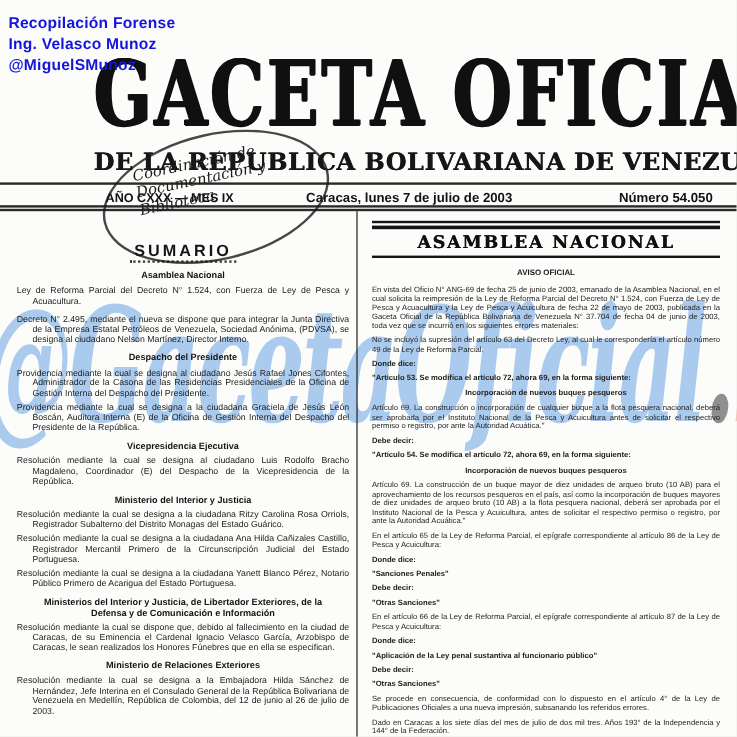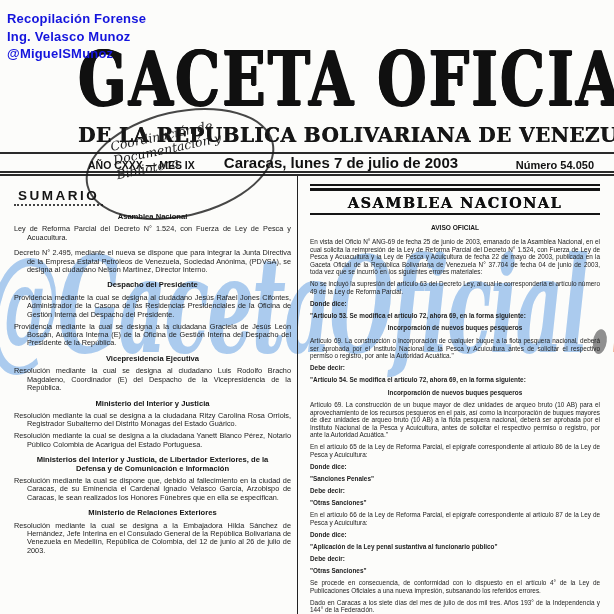--- a/index.html
+++ b/index.html
@@ -29,42 +29,42 @@
     text-shadow:.4px 0 #161616;
   }
   
   .infobar{
     position:relative;z-index:2;margin-top:5px;
     border-top:2px solid #2a2a2a;border-bottom:5px double #2a2a2a;
     display:flex;align-items:flex-end;height:17px;
     font-family:Liberation Sans, sans-serif;font-weight:bold;font-size:10.5px;color:#111;
   }
   .ib-left{flex:1;padding-left:88px;white-space:nowrap;}
-  .ib-center{flex:1.2;text-align:center;white-space:nowrap;font-size:15px;}
+  .ib-center{flex:1.2;text-align:center;white-space:nowrap;font-size:11px;}
   .ib-right{flex:1;text-align:right;padding-right:20px;white-space:nowrap;font-size:11px;}
   
   .stamp{
     position:absolute;left:84px;top:111px;width:188px;height:102px;z-index:3;
     border:2px solid rgba(25,25,25,.8);border-radius:50%;
     transform:rotate(-13deg);
   }
   .stamp-text{
     transform:rotate(1deg);padding:13px 0 0 30px;
     font-family:"DejaVu Serif",serif;font-style:italic;font-size:12.5px;
     line-height:1.15;color:#1d1d1d;
   }
   
   .columns{position:relative;z-index:2;display:flex;align-items:stretch;height:451px;}
   .col-left{
     width:298px;box-sizing:border-box;padding:0 6px 0 14px;
     border-right:1.5px solid #222;
   }
   .col-right{flex:1;box-sizing:border-box;padding:4px 14px 0 12px;}
   
-  .sumario-wrap{margin-top:10px;}
+  .sumario-wrap{text-align:center;margin-top:24px;}
   .sumario{
     display:inline-block;font-weight:bold;font-size:13.5px;letter-spacing:2.5px;
     border-bottom:2px dotted #444;padding:0 4px 1px 4px;color:#151515;
   }
   .sec{margin-top:7px;}
   .sec-h{
     text-align:center;font-weight:bold;font-size:7.6px;line-height:1.15;
     margin:6px 18px 3px 18px;color:#141414;
   }
   .sp{
@@ -154,21 +154,22 @@
       </div>
 
       <div class="sec">
         <div class="sec-h">Vicepresidencia Ejecutiva</div>
         <p class="sp">Resolución mediante la cual se designa al ciudadano Luis Rodolfo Bracho Magdaleno, Coordinador (E) del Despacho de la Vicepresidencia de la República.</p>
       </div>
 
       <div class="sec">
         <div class="sec-h">Ministerio del Interior y Justicia</div>
         <p class="sp">Resolución mediante la cual se designa a la ciudadana Ritzy Carolina Rosa Orriols, Registrador Subalterno del Distrito Monagas del Estado Guárico.</p>
-        <p class="sp">Resolución mediante la cual se designa a la ciudadana Yanett Blanco Pérez, Notario Público Colombia de Acarigua del Estado Portuguesa.</p>
+        <p class="sp">Resolución mediante la cual se designa a la ciudadana Ana Hilda Cañizales Castillo, Registrador Mercantil Primero de la Circunscripción Judicial del Estado Portuguesa.</p>
+        <p class="sp">Resolución mediante la cual se designa a la ciudadana Yanett Blanco Pérez, Notario Público Primero de Acarigua del Estado Portuguesa.</p>
       </div>
 
       <div class="sec">
         <div class="sec-h">Ministerios del Interior y Justicia, de Libertador Exteriores, de la Defensa y de Comunicación e Información</div>
         <p class="sp">Resolución mediante la cual se dispone que, debido al fallecimiento en la ciudad de Caracas, de su Eminencia el Cardenal Ignacio Velasco García, Arzobispo de Caracas, le sean  realizados los Honores Fúnebres que en ella se especifican.</p>
       </div>
 
       <div class="sec">
         <div class="sec-h">Ministerio de Relaciones Exteriores</div>
         <p class="sp">Resolución mediante la cual se designa a la Embajadora Hilda Sánchez de Hernández, Jefe Interina en el Consulado General de la República Bolivariana de Venezuela en Medellín, República de Colombia, del 12 de junio al 26 de julio de 2003.</p>

